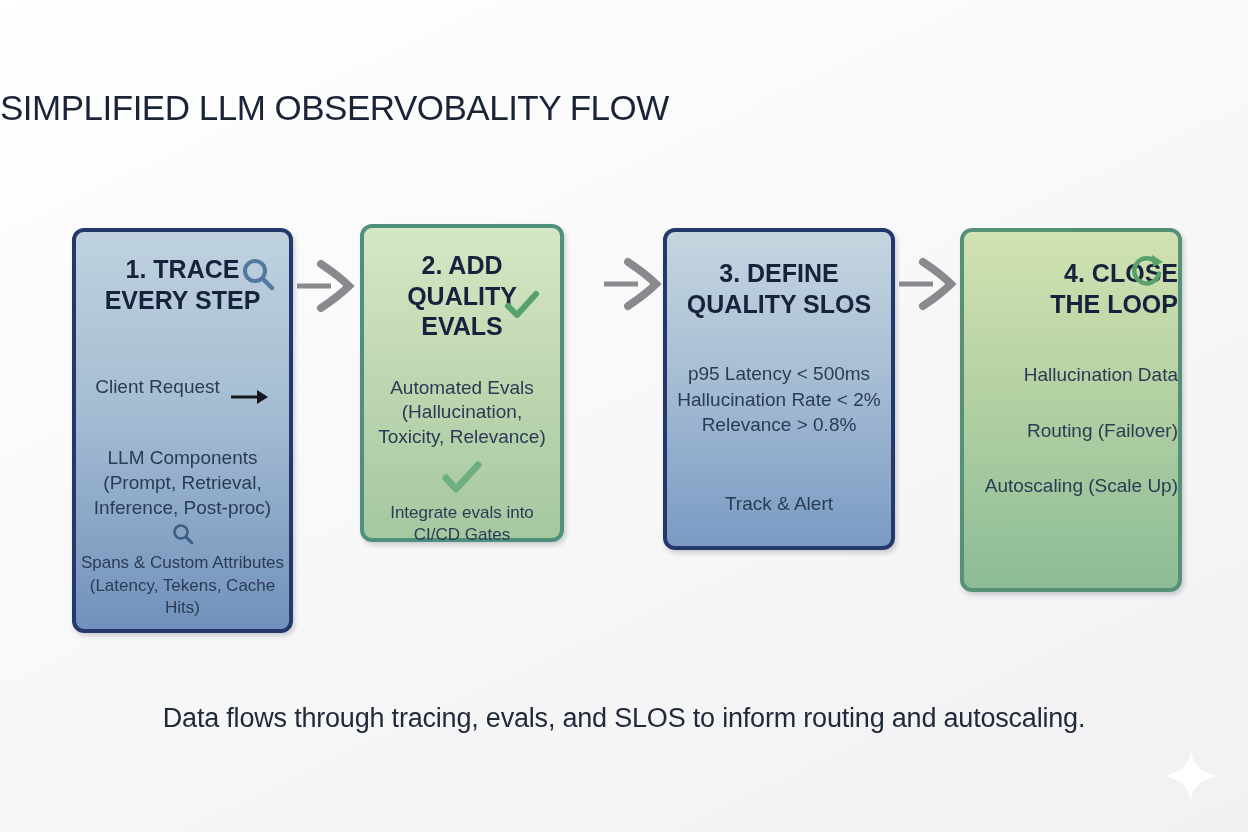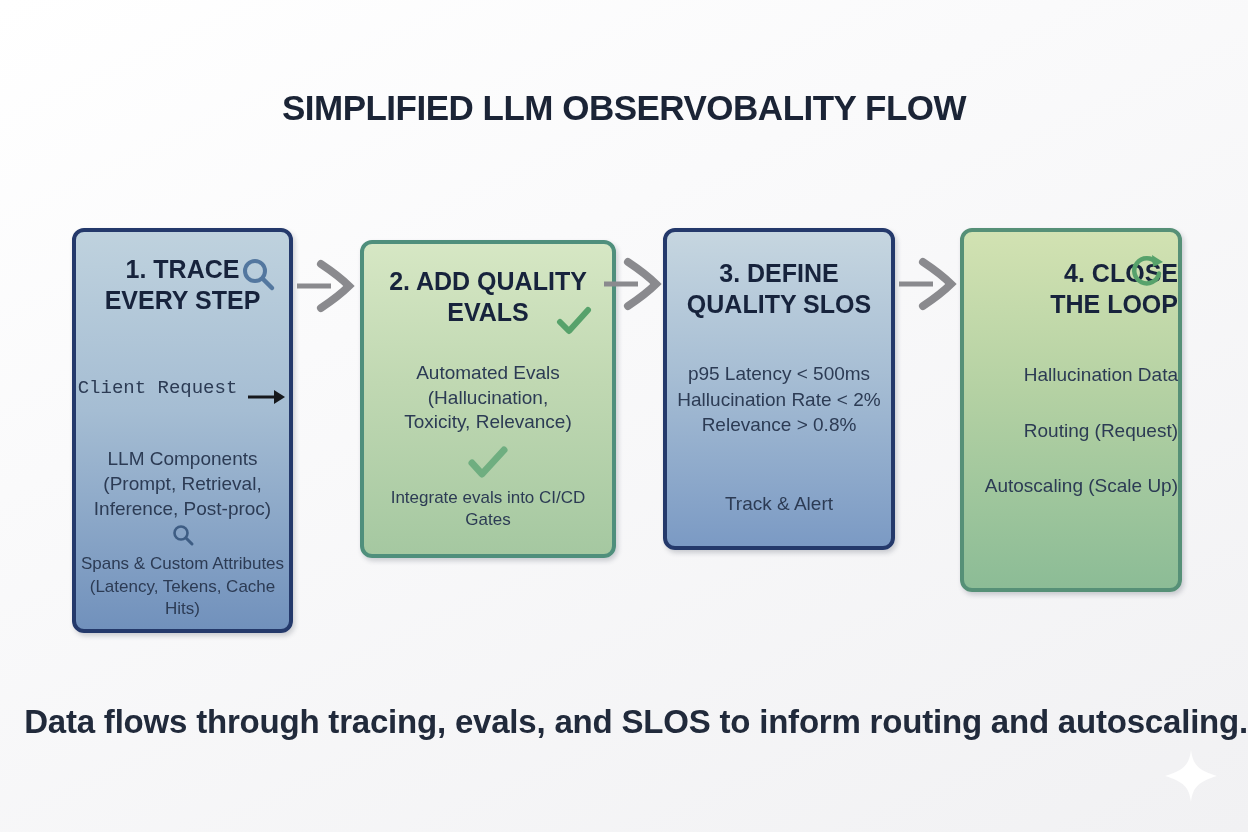--- a/index.html
+++ b/index.html
@@ -7,39 +7,38 @@
   body {
     font-family: "Liberation Sans", "DejaVu Sans", sans-serif;
     background: linear-gradient(155deg, #ffffff 0%, #fafafb 35%, #f1f1f3 100%);
     color: #1b2436;
   }
   .stage { position: relative; width: 1248px; height: 832px; }
 
   .diagram-title {
     position: absolute;
     top: 88px; left: 0; width: 100%;
-    text-align: center;
     font-size: 35px;
-    font-weight: 700;
+    font-weight: 400;
     letter-spacing: -0.5px;
     color: #1b2436;
   }
 
   .card {
     position: absolute;
     border-radius: 12px;
     text-align: center;
     box-shadow: 2px 3px 5px rgba(40,50,70,0.22);
   }
   .card-blue  { border: 4px solid #24396b; }
   .card-green { border: 4px solid #4f8f7c; }
 
   .card1 { left: 72px;  top: 228px; width: 221px; height: 405px;
            background: linear-gradient(180deg, #bfd2de 0%, #a5bdd3 45%, #7191bc 100%); }
-  .card2 { left: 360px; top: 240px; width: 256px; height: 318px;
+  .card2 { left: 360px; top: 224px; width: 204px; height: 318px;
            background: linear-gradient(180deg, #d6e7c4 0%, #c0d8b2 45%, #a5c8a1 100%); }
   .card3 { left: 663px; top: 228px; width: 232px; height: 322px;
            background: linear-gradient(180deg, #c6d6e0 0%, #a7bed4 45%, #7b9ac4 100%); }
   .card4 { left: 960px; top: 228px; width: 222px; height: 364px;
            border-color: #569077;
            background: linear-gradient(180deg, #d2e2b2 0%, #b4d1a3 45%, #8cbc96 100%); text-align: right; }
 
   .card-title {
     font-size: 25px;
     font-weight: 700;
@@ -62,21 +61,20 @@
   .header-icon { position: absolute; }
   .magnifier-header { top: 24px; right: 12px; }
   .check-header     { top: 62px; right: 20px; }
   .loop-header      { top: 22px; right: 14px; }
 
   .mid-icon { display: block; margin: 2px auto; }
 
   .request-row {
     display: flex; align-items: center; justify-content: center; gap: 10px;
     margin-top: 48px;
-    font-family: Liberation Mono, monospace;
   }
   .card1 .components-item { margin-top: 34px; }
   .card1 .spans-item { margin-top: 2px; text-align: center; }
 
   .card2 .evals-item { margin-top: 34px; }
   .card2 .cicd-item  { margin-top: 4px; padding: 0 10px; }
   .card2 .mid-icon   { margin-top: 10px; }
 
   .card3 .slo-item   { margin-top: 42px; line-height: 1.35; }
   .card3 .track-item { margin-top: 54px; }
@@ -86,23 +84,23 @@
   .card4 .item-c { margin-top: 31px; }
 
   .flow-arrow { position: absolute; width: 62px; height: 60px; }
   .flow-arrow-1 { left: 297px; top: 256px; }
   .flow-arrow-2 { left: 604px; top: 254px; }
   .flow-arrow-3 { left: 899px; top: 254px; }
 
   .diagram-caption {
     position: absolute;
     top: 703px; left: 0; width: 100%;
-    text-align: right;
-    font-size: 33px;
-    font-weight: 700;
+    text-align: center;
+    font-size: 27px;
+    font-weight: 400;
     color: #212a3b;
     letter-spacing: -0.2px;
   }
 
   .sparkle { position: absolute; left: 1163px; top: 748px; width: 56px; height: 56px; }
 </style>
 </head>
 <body>
 
 <div class="stage">
@@ -192,21 +190,21 @@
   <div class="card card-green card4">
     <div class="card-title">4. CLOSE
 THE LOOP</div>
     <span class="header-icon loop-header">
       <svg width="36" height="36" viewBox="0 0 36 36" fill="none">
         <path d="M28.5 9 A 12.5 12.5 0 1 0 31 19.5" stroke="#57a26b" stroke-width="4.5" fill="none" stroke-linecap="round"></path>
         <path d="M24 1 L35 8 L25 13 Z" fill="#57a26b"></path>
       </svg>
     </span>
     <div class="card-item item-a">Hallucination Data</div>
-    <div class="card-item item-b">Routing (Request)</div>
+    <div class="card-item item-b">Routing (Failover)</div>
     <div class="card-item item-c">Autoscaling (Scale Up)</div>
   </div>
 
   <p class="diagram-caption">Data flows through tracing, evals, and SLOS to inform routing and autoscaling.</p>
 
   <span class="sparkle">
     <svg width="56" height="56" viewBox="0 0 56 56">
       <path d="M28 2 C30 17 35 22 54 28 C35 34 30 39 28 54 C26 39 21 34 2 28 C21 22 26 17 28 2 Z" fill="#ffffff" opacity="0.95"></path>
     </svg>
   </span>

